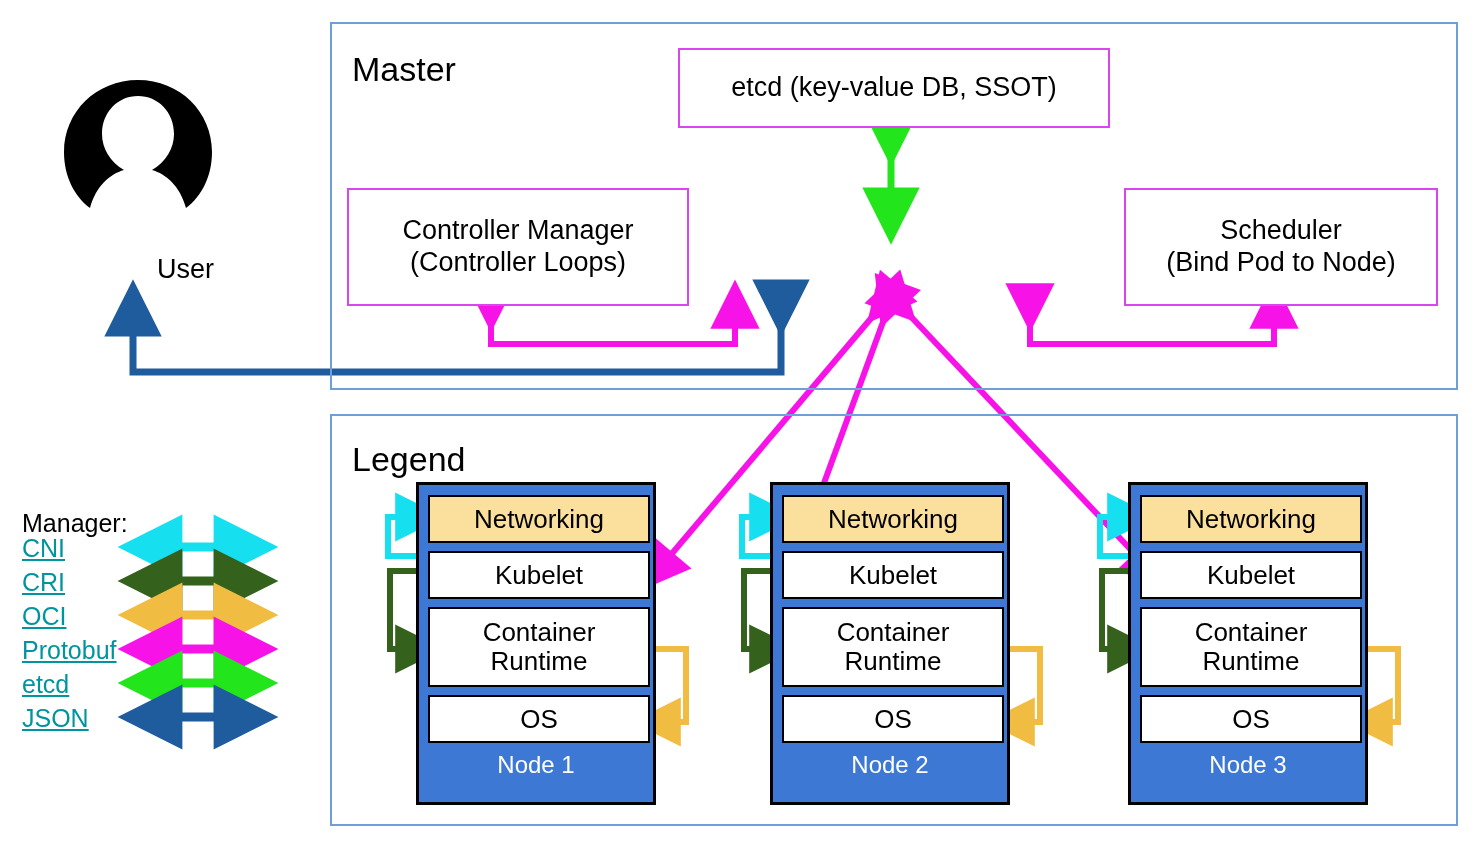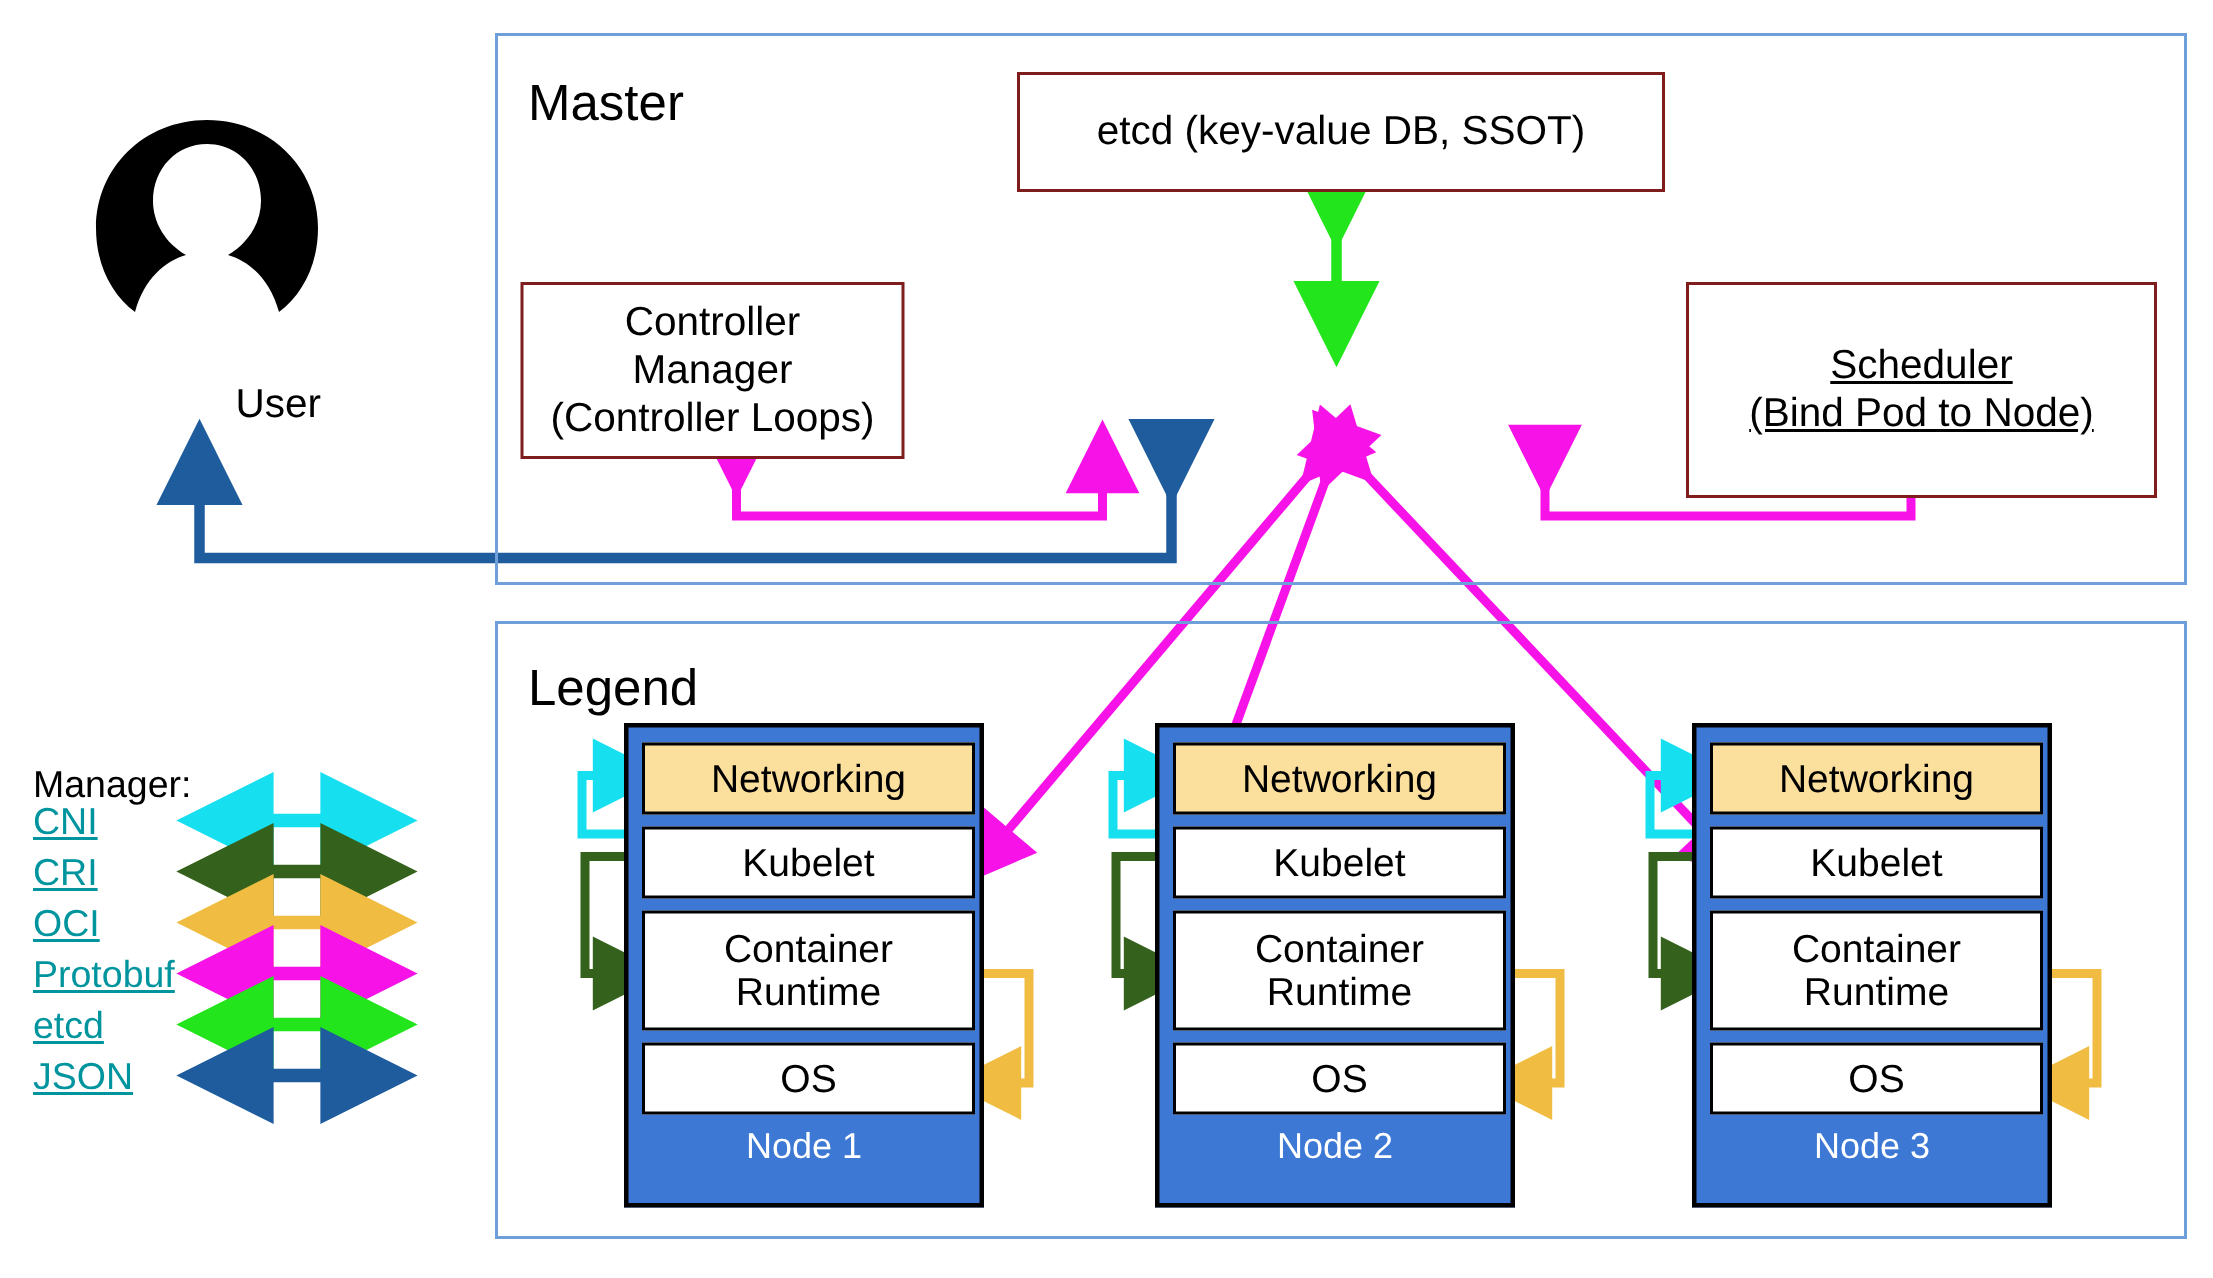--- a/index.html
+++ b/index.html
@@ -24,21 +24,21 @@
   }
   .group-title {
     font-size: 34px;
     color: #000000;
     line-height: 1;
     white-space: nowrap;
   }
 
   
   .comp-box {
-    border: 2px solid #7f1d1d;
+    border: 2px solid #d946ef;
     background: #ffffff;
     display: flex;
     align-items: center;
     justify-content: center;
     text-align: center;
     color: #000000;
     font-size: 27px;
     line-height: 1.18;
     white-space: pre-line;
   }
@@ -255,25 +255,25 @@
                C140,118 150,98 150,74 C150,34 118,2 76,2 Z" fill="#000000"></path>
     </svg>
   </div>
   <div class="user-label" style="left:62px; top:254px; width:152px;">User</div>
 
   <div class="abs group-box" style="left:330px; top:22px; width:1128px; height:368px;"></div>
   <div class="abs group-title" style="left:352px; top:52px;">Master</div>
 
   <div class="abs comp-box" style="left:678px; top:48px; width:432px; height:80px;">etcd (key-value DB, SSOT)</div>
 
-  <div class="abs comp-box" style="left:347px; top:188px; width:256px; height:118px; padding:0 14px;">Controller Manager
+  <div class="abs comp-box" style="left:347px; top:188px; width:342px; height:118px; padding:0 14px;">Controller Manager
 (Controller Loops)</div>
 
 
-  <div class="abs comp-box" style="left:1124px; top:188px; width:314px; height:144px; padding:0 14px;text-decoration:underline;">Scheduler
+  <div class="abs comp-box" style="left:1124px; top:188px; width:314px; height:118px; padding:0 14px;">Scheduler
 (Bind Pod to Node)</div>
 
   <div class="abs group-box" style="left:330px; top:414px; width:1128px; height:412px;"></div>
   <div class="abs group-title" style="left:352px; top:442px;">Legend</div>
 
   <div class="abs node" style="left:416px; top:482px; width:240px; height:323px;">
     <div class="abs node-layer networking" style="left:9px; top:10px; width:222px; height:48px;">Networking</div>
     <div class="abs node-layer" style="left:9px; top:66px; width:222px; height:48px;">Kubelet</div>
     <div class="abs node-layer" style="left:9px; top:122px; width:222px; height:80px;">Container
 Runtime</div>

